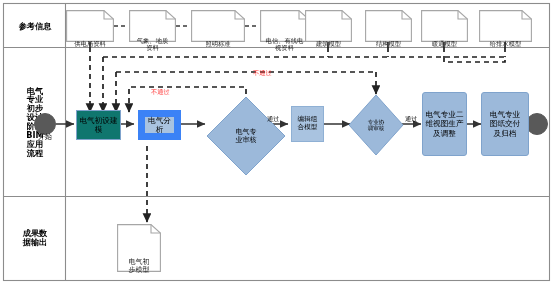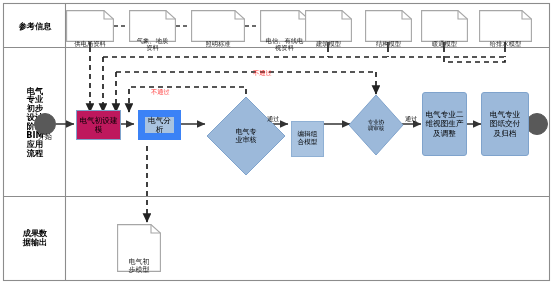--- a/index.html
+++ b/index.html
@@ -176,36 +176,36 @@
 
   <div class="nd" style="left:525px;top:112px;width:24px;height:24px;">
     <svg viewBox="0 0 24 24" style="position:absolute;left:0;top:0;width:24px;height:24px;">
       <circle cx="12" cy="12" r="10.5" fill="#595959" stroke="#595959"></circle>
     </svg>
   </div>
   <div class="termlab" style="left:508px;top:134px;font-family:Liberation Mono, monospace;">
     <span>结束</span>
   </div>
 
-  <div class="nd" style="left:76px;top:110px;width:45px;height:30px;background:#be185d;border:1px solid #7fa3cc;">
+  <div class="nd" style="left:76px;top:110px;width:45px;height:30px;background:#0f766e;border:1px solid #7fa3cc;">
     <span class="proc" style="width:40px;">电气初设建模</span>
   </div>
 
   <div class="nd" style="left:138px;top:110px;width:43px;height:30px;background:#A9C3E0;border:7px solid #3b82f6;">
     <span class="proc" style="width:34px;">电气分析</span>
   </div>
 
   <div class="nd" style="left:206px;top:96px;width:80px;height:80px;">
     <svg viewBox="0 0 80 80" style="position:absolute;left:0;top:0;width:80px;height:80px;">
       <path d="M40,1 L79,40 L40,79 L1,40 Z" fill="#9CB9DA" stroke="#7fa3cc" stroke-width="1"></path>
     </svg>
     <span class="dia ctxt" style="width:26px;">电气专业审核</span>
   </div>
 
-  <div class="nd" style="left:291px;top:106px;width:33px;height:36px;background:#A9C3E0;border:1px solid #8fb0d4;margin-top:15px;">
+  <div class="nd" style="left:291px;top:106px;width:33px;height:36px;background:#A9C3E0;border:1px solid #8fb0d4;">
     <span class="proc2" style="width:26px;">编辑组合模型</span>
   </div>
 
   <div class="nd" style="left:348px;top:94px;width:56px;height:62px;">
     <svg viewBox="0 0 56 62" style="position:absolute;left:0;top:0;width:56px;height:62px;">
       <path d="M28,1 L55,31 L28,61 L1,31 Z" fill="#9CB9DA" stroke="#7fa3cc" stroke-width="1"></path>
     </svg>
     <span class="dia-sm ctxt" style="width:18px;">专业协调审核</span>
   </div>
 

